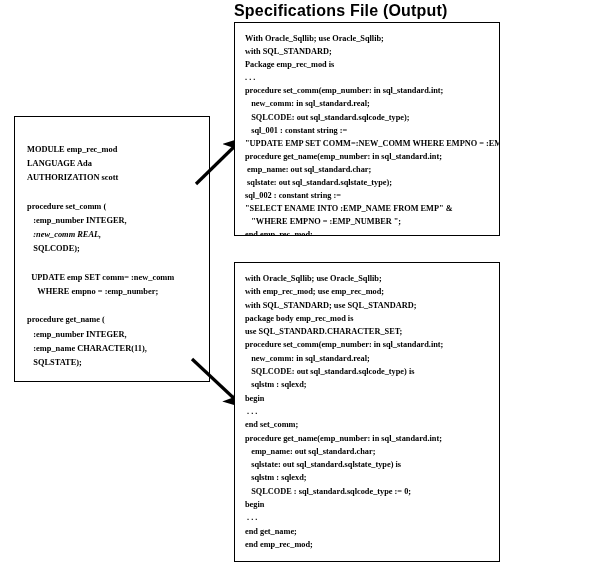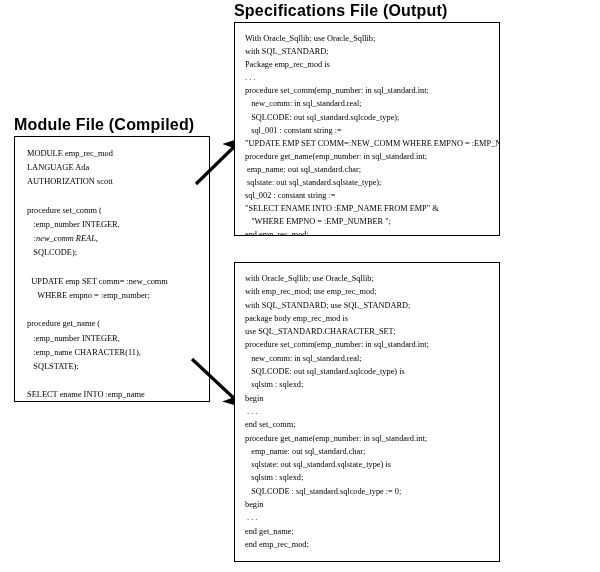--- a/index.html
+++ b/index.html
@@ -12,32 +12,32 @@
     font-family:"Liberation Sans",sans-serif;
     font-weight:bold;font-size:16px;letter-spacing:.2px;
     color:#000;white-space:nowrap;margin-bottom:2px;
   }
   .panel-box{
     border:1.5px solid #000;background:#fff;
     box-sizing:border-box;overflow:hidden;position:relative;
   }
   .code{
     font-family:"Liberation Serif",serif;
-    font-weight:normal;
+    font-weight:bold;
     font-size:8.2px;
     line-height:11.6px;
     white-space:pre;
     color:#000;
   }
   .code .ln{white-space:pre;display:block;}
   .code .it{font-style:italic;}
 
   
   #module-panel{left:14px;top:116px;width:196px;}
-  #module-panel .panel-box{width:196px;height:266px;padding:10px 0 0 12px;}
+  #module-panel .panel-box{width:196px;height:266px;padding:26px 0 0 12px;}
   #module-panel .code{font-size:8.4px;line-height:14.2px;}
 
   
   #spec-panel{left:234px;top:2px;width:266px;}
   #spec-panel .panel-box{width:266px;height:214px;padding:9px 0 0 10px;}
   #spec-panel .code{font-size:8.3px;line-height:13.1px;}
 
   
   #source-panel{left:234px;top:262px;width:266px;}
   #source-panel .panel-box{width:266px;height:300px;padding:9px 0 0 10px;}
@@ -46,21 +46,20 @@
   .arrow{position:absolute;overflow:visible;}
   #arrow-up{left:192px;top:134px;width:56px;height:54px;}
   #arrow-down{left:188px;top:354px;width:62px;height:58px;}
 </style>
 </head>
 <body>
 
 <div class="stage">
 
   <div class="panel" id="module-panel">
-    <div class="panel-title">Module File (Compiled)</div>
     <div class="panel-box">
       <div class="code" id="module-code"><span class="ln">MODULE emp_rec_mod</span><span class="ln">LANGUAGE Ada</span><span class="ln">AUTHORIZATION scott</span><span class="ln">&nbsp;</span><span class="ln">procedure set_comm (</span><span class="ln">   :emp_number INTEGER,</span><span class="ln it">   :new_comm REAL,</span><span class="ln">   SQLCODE);</span><span class="ln">&nbsp;</span><span class="ln">  UPDATE emp SET comm= :new_comm</span><span class="ln">     WHERE empno = :emp_number;</span><span class="ln">&nbsp;</span><span class="ln">procedure get_name (</span><span class="ln">   :emp_number INTEGER,</span><span class="ln">   :emp_name CHARACTER(11),</span><span class="ln">   SQLSTATE);</span><span class="ln">&nbsp;</span><span class="ln">SELECT ename INTO :emp_name</span></div>
     </div>
   </div>
 
   <svg class="arrow" id="arrow-up" viewBox="0 0 56 54" width="56" height="54">
     <defs>
       <marker id="ah-up" markerWidth="7" markerHeight="7" refX="4.6" refY="3.2" orient="auto" markerUnits="strokeWidth">
         <path d="M0,0 L6.4,3.2 L0,6.4 L1.6,3.2 z" fill="#000"></path>
       </marker>

